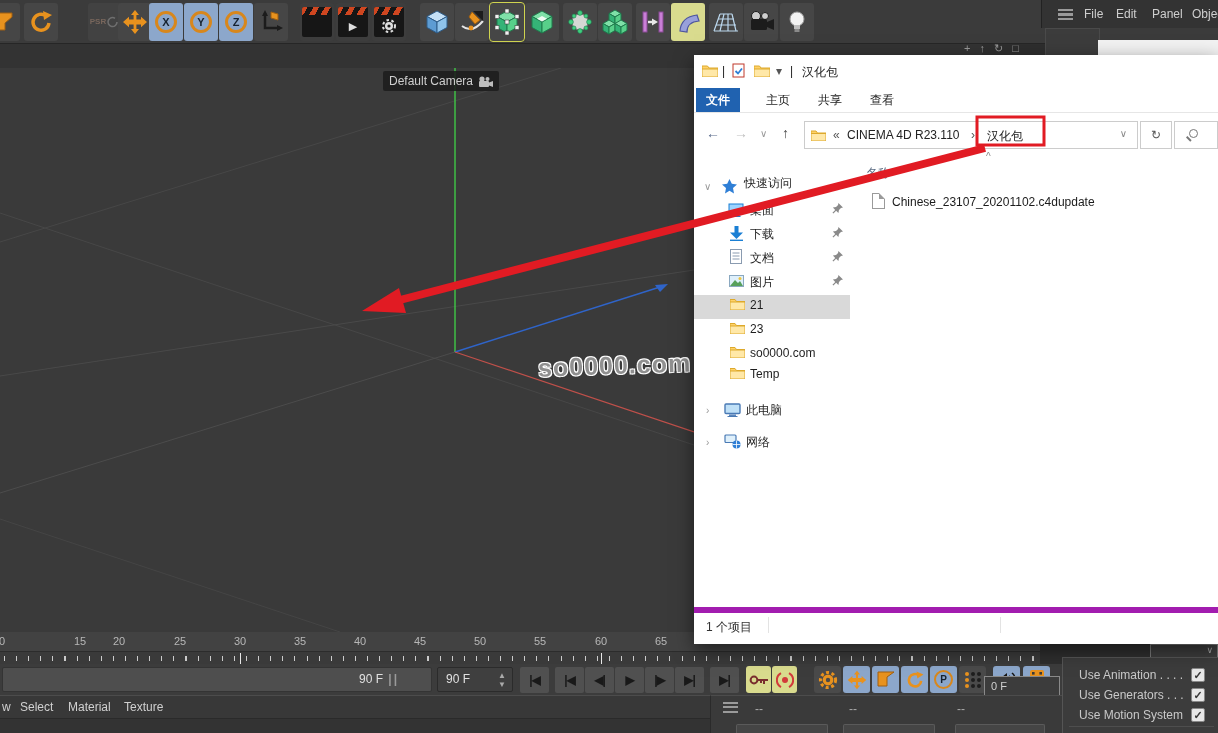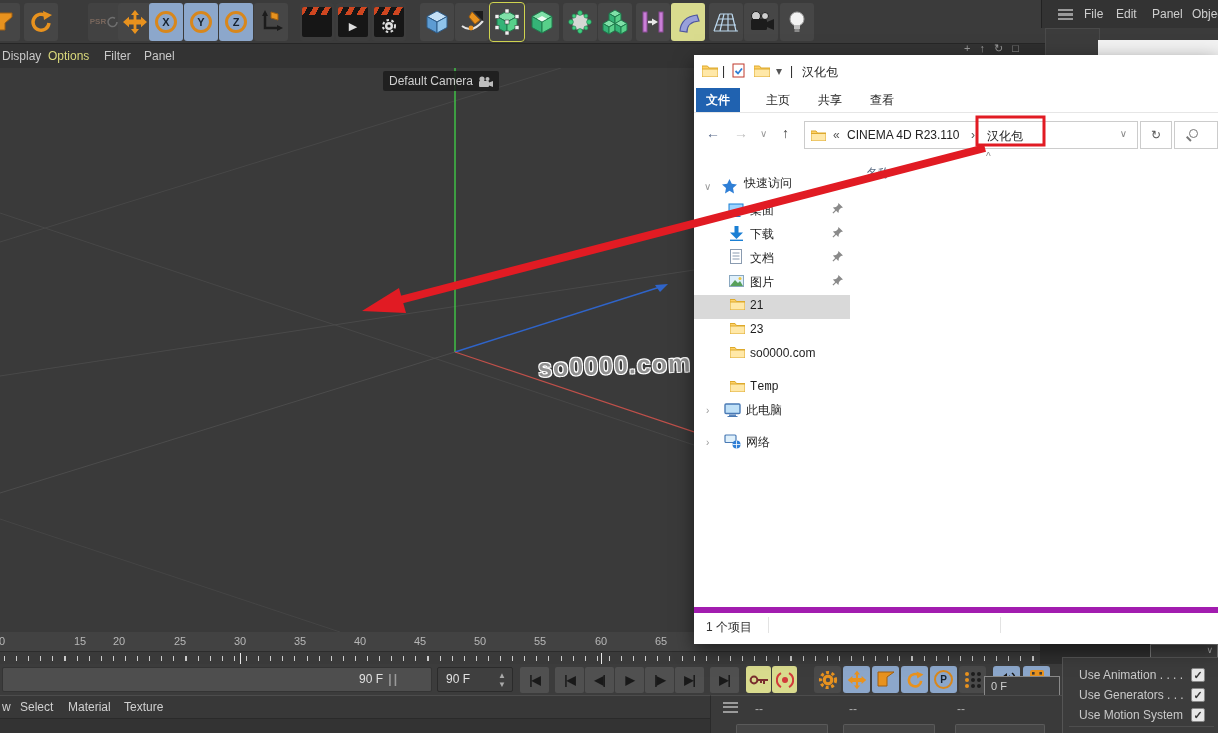--- a/index.html
+++ b/index.html
@@ -303,26 +303,20 @@
     </div>
     <div class="tile" style="left:780px;">
       <svg width="26" height="26" viewBox="0 0 26 26">
         <circle cx="13" cy="10" r="7" fill="#f2f2f2" stroke="#9a9a9a"></circle>
         <rect x="10" y="16" width="6" height="4" fill="#bdbdbd"></rect>
         <rect x="10.5" y="20" width="5" height="3" fill="#8a8a8a"></rect>
       </svg>
     </div>
   </div>
 
-  <div class="vp-menu">
-    <span style="left:2px;">Display</span>
-    <span style="left:48px; color:#d9d87b;">Options</span>
-    <span style="left:104px;">Filter</span>
-    <span style="left:144px;">Panel</span>
-  </div>
 
   <div class="right-menu">
     <span style="left:16px; top:9px;" class="burger"></span>
     <span style="left:42px;">File</span>
     <span style="left:74px;">Edit</span>
     <span style="left:110px;">Panel</span>
     <span style="left:150px;">Objec</span>
   </div>
   <div class="rp-tab"></div>
   <div class="light-strip"></div>
@@ -577,20 +571,25 @@
         <span class="mag" style="position:absolute; left:14px; top:7px;"></span>
       </div>
     </div>
 
     <div class="ex-headers">
       <span class="abs" style="left:136px; top:-8px; color:#888; font-size:10px;">^</span>
       <span class="abs" style="left:16px; top:6px;">名称</span>
 
     </div>
 
+    <div class="file-row">
+      <span class="doc-ic abs" style="left:22px; top:2px;"></span>
+      <span class="abs" style="left:42px; top:4px; color:#1b1b1b;">Chinese_23107_20201102.c4dupdate</span>
+      
+    </div>
 
     <div class="sb-hl"></div>
     <div class="sidebar">
       <div class="sb-row" style="top:15px;">
         <span class="chev" style="left:10px;">∨</span>
         <svg class="abs" style="left:28px;" width="15" height="15">
           <polygon points="7.5,0 9.8,4.8 15,5.5 11,9 12,14.5 7.5,11.8 3,14.5 4,9 0,5.5 5.2,4.8" fill="#2f7fd6"></polygon>
         </svg>
         <span class="lbl abs" style="left:50px; top:1px;">快速访问</span>
       </div>
@@ -656,21 +655,21 @@
           </svg>
         <span class="lbl abs" style="left:56px; top:4px;">23</span>
       </div>
       <div class="sb-row" style="top:183px;">
         <svg class="abs" style="left:36px; top:4px;" width="15" height="12">
             <path d="M0 1.5h5l1.5 2H15v8.5H0z" fill="#ffd269" stroke="#dda92c"></path>
             <path d="M0 4h15v8H0z" fill="#ffe8a8" stroke="#dda92c"></path>
           </svg>
         <span class="lbl abs" style="left:56px; top:4px;">so0000.com</span>
       </div>
-      <div class="sb-row" style="top:217px;font-family:Liberation Mono, monospace;">
+      <div class="sb-row" style="top:204px;">
         <svg class="abs" style="left:36px; top:4px;" width="15" height="12">
             <path d="M0 1.5h5l1.5 2H15v8.5H0z" fill="#ffd269" stroke="#dda92c"></path>
             <path d="M0 4h15v8H0z" fill="#ffe8a8" stroke="#dda92c"></path>
           </svg>
         <span class="lbl abs" style="left:56px; top:4px;">Temp</span>
       </div>
 
       <div class="sb-row" style="top:239px;">
         <span class="chev" style="left:12px;">›</span>
         <svg class="abs" style="left:30px; top:5px;" width="17" height="14">

